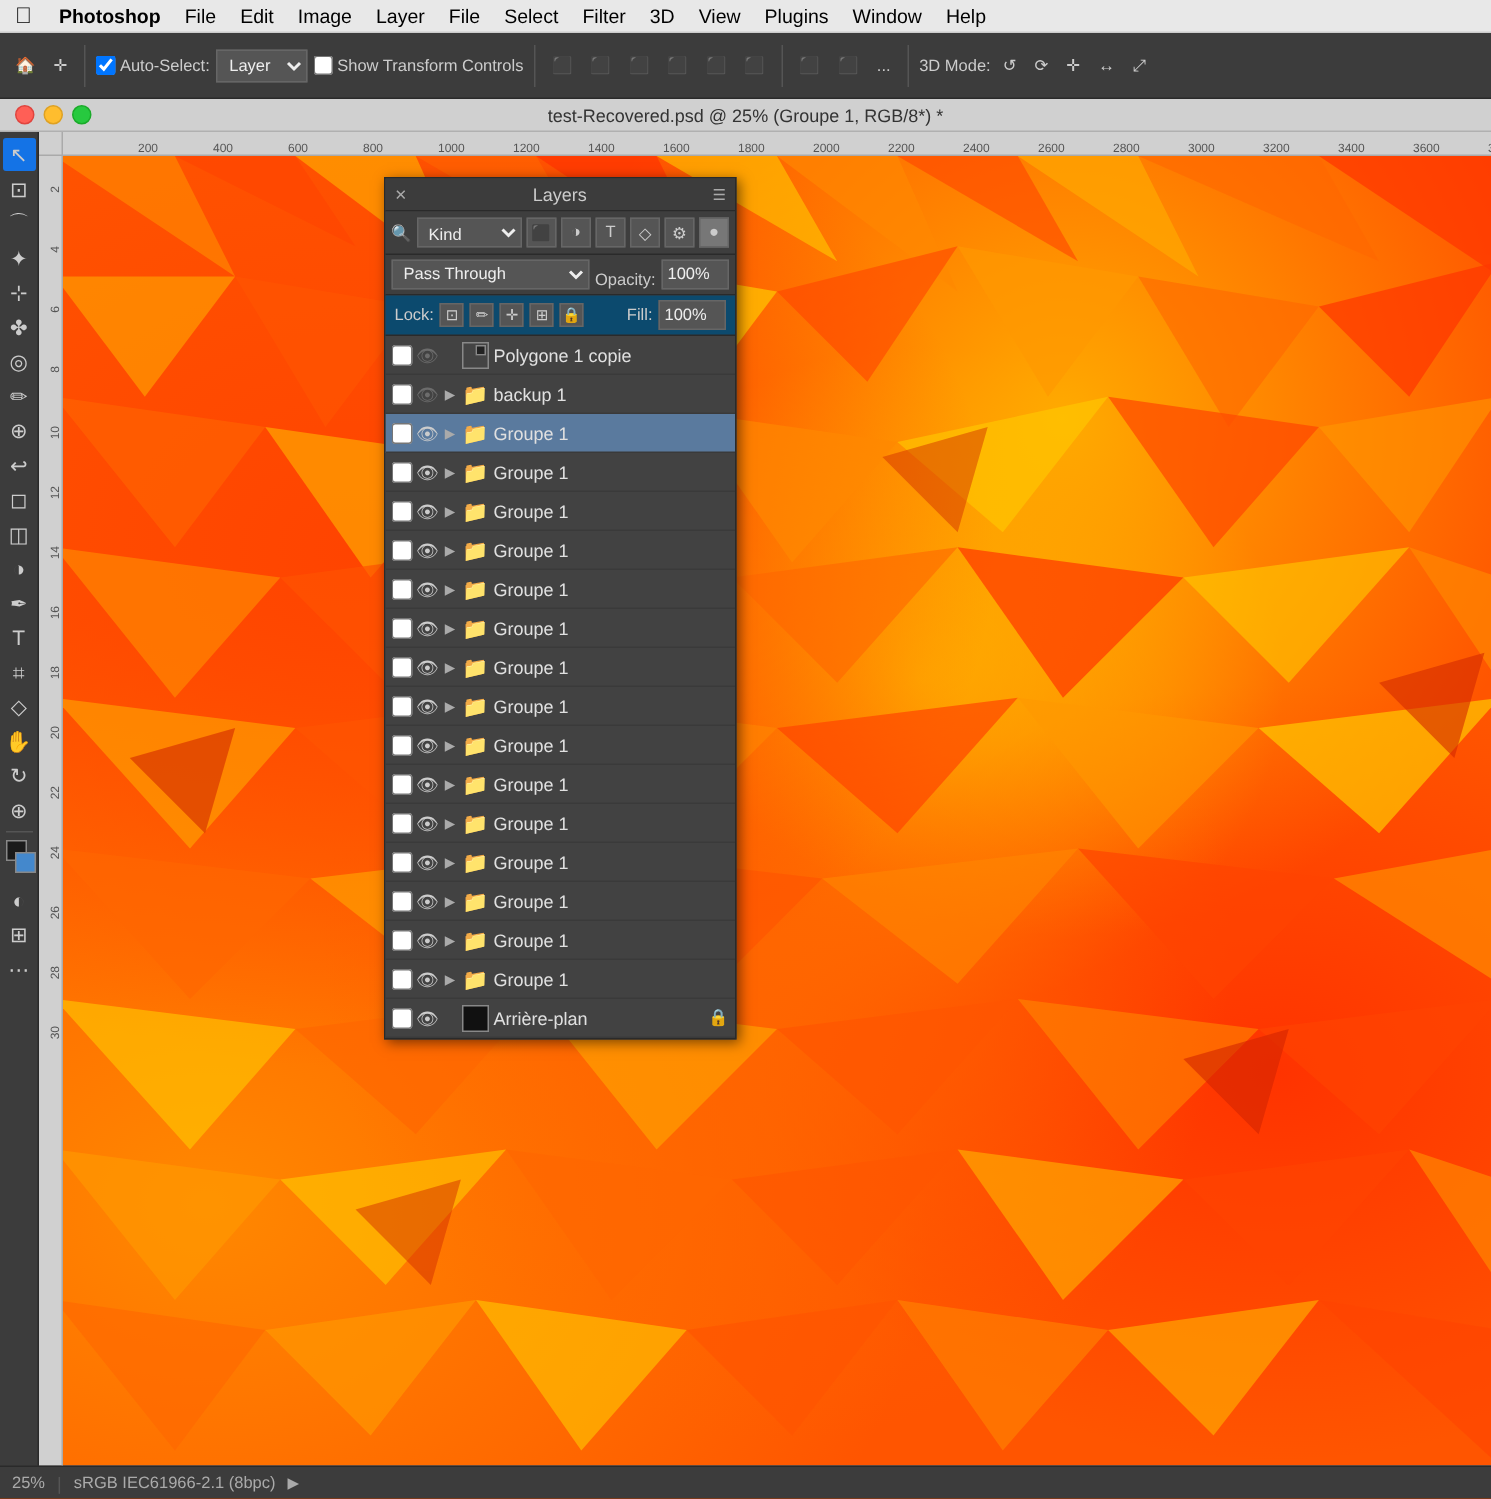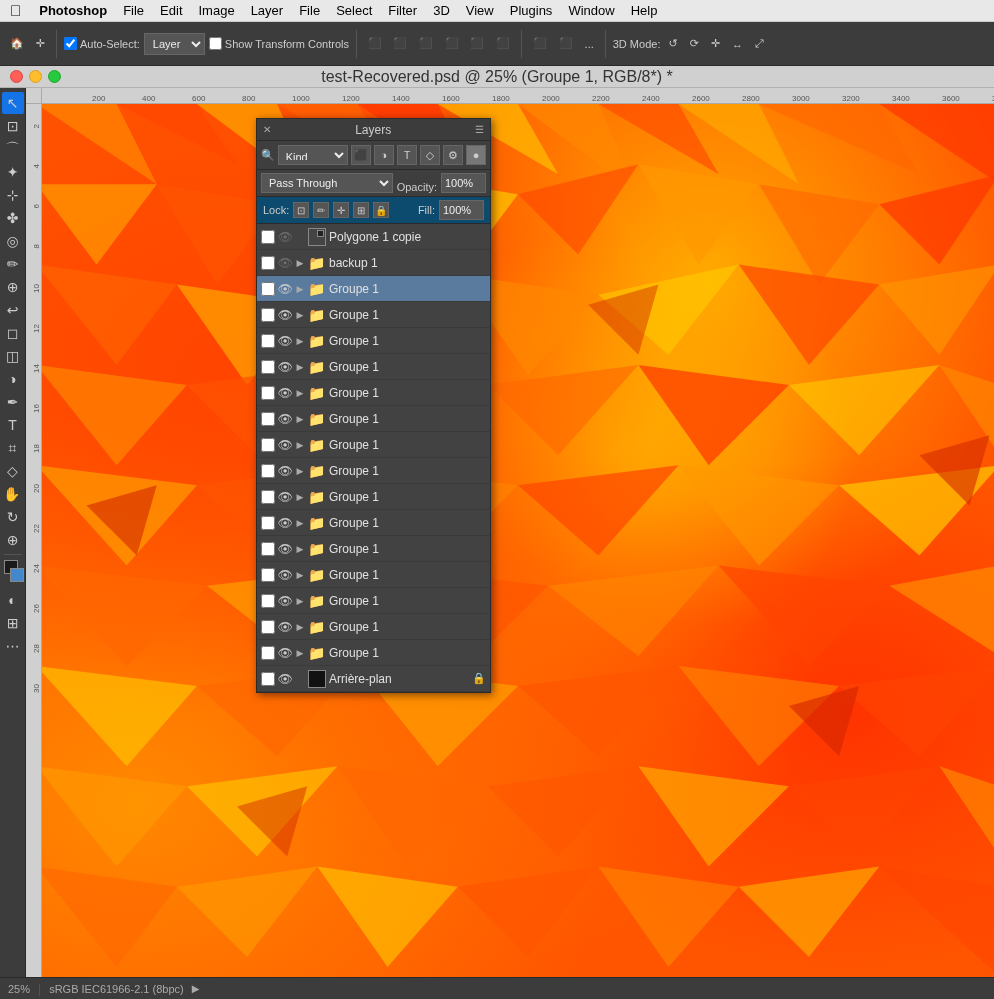--- a/index.html
+++ b/index.html
@@ -38,21 +38,21 @@
     
     #title-bar {
       width: 994px; height: 22px; background: #d0d0d0;
       display: flex; align-items: center; justify-content: center;
       position: relative; border-bottom: 1px solid #b0b0b0;
     }
     #title-bar .window-controls { position: absolute; left: 10px; display: flex; gap: 6px; align-items: center; }
     .wc-red { width: 13px; height: 13px; border-radius: 50%; background: #ff5f56; border: 1px solid #e0443e; }
     .wc-yellow { width: 13px; height: 13px; border-radius: 50%; background: #ffbd2e; border: 1px solid #dea123; }
     .wc-green { width: 13px; height: 13px; border-radius: 50%; background: #27c93f; border: 1px solid #1aab29; }
-    #title-bar .title-text { font-size: 16px; color: #333; }
+    #title-bar .title-text { font-size: 12px; color: #333; }
 
     
     #main {
       display: flex; width: 994px; height: calc(999px - 22px - 44px - 22px - 22px);
     }
 
     
     #toolbox {
       width: 26px; background: #3c3c3c; display: flex; flex-direction: column;
       align-items: center; padding: 4px 0; gap: 1px; border-right: 1px solid #2a2a2a;

